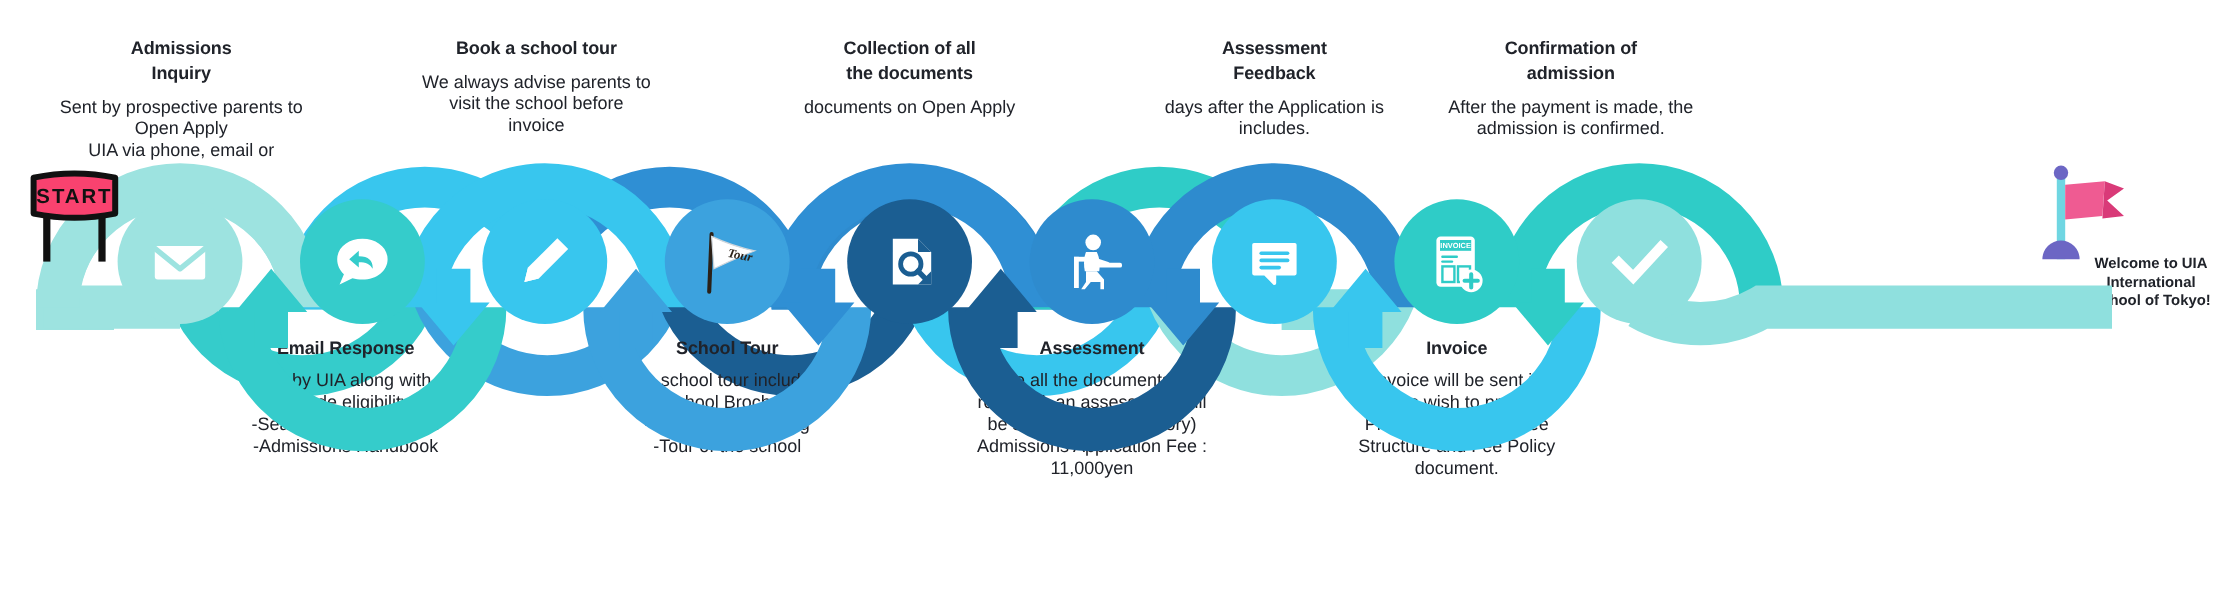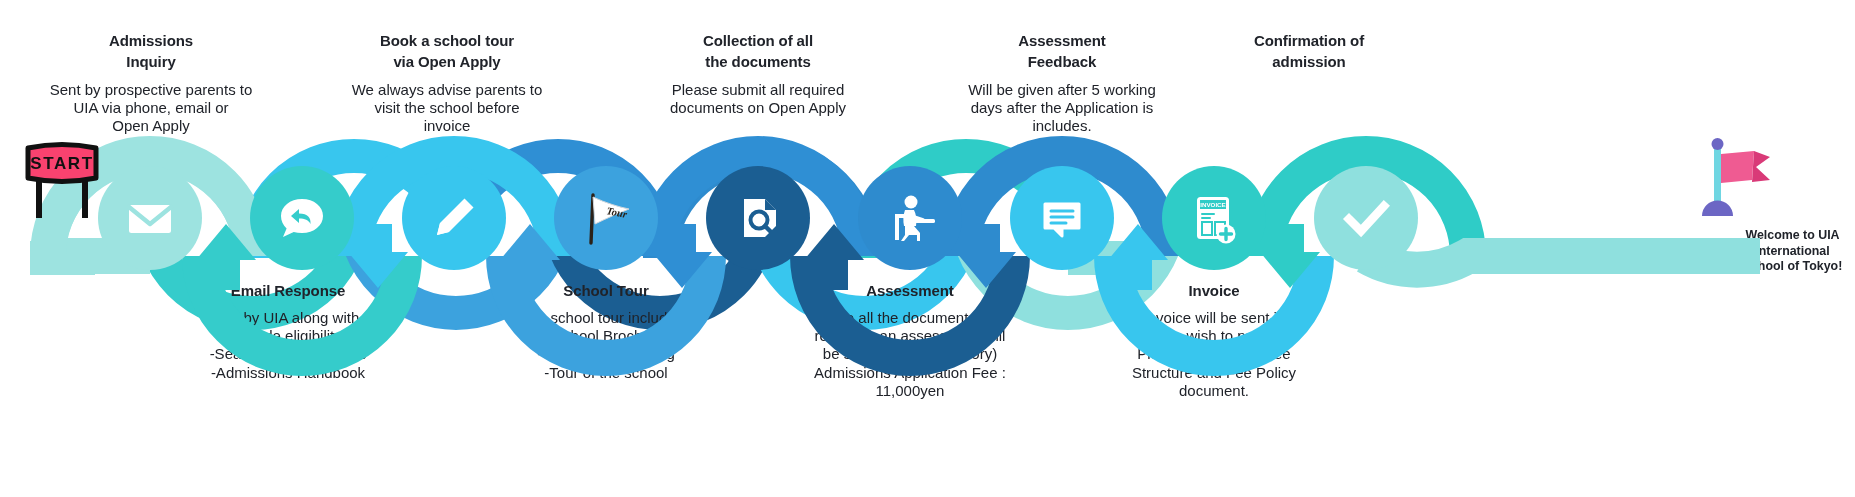--- a/index.html
+++ b/index.html
@@ -36,21 +36,21 @@
   }
   .txt.below .b { margin-top: 8px; }
 
   
   #startsign { position: absolute; left: 14px; top: 136px; width: 96px; height: 86px; }
   
   #goalflag { position: absolute; left: 1694px; top: 136px; width: 86px; height: 86px; }
   #goaltext {
     position: absolute; left: 1730px; top: 212px; width: 125px;
     text-align: center; font-size: 12.4px; font-weight: bold;
-    line-height: 15.5px; color: #20232a; margin-top: 16px;
+    line-height: 15.5px; color: #20232a;
   }
 </style>
 </head>
 <body>
 
 <div id="stage">
 
   <svg id="wave" viewBox="0 0 1855 497">
     <defs>
       <clipPath id="cw">
@@ -214,41 +214,40 @@
     <div>School of Tokyo!</div>
   </div>
 
   <div class="txt above" style="left:26px; top:30px; width:250px;">
     <div class="h">
       <div>Admissions</div>
       <div>Inquiry</div>
     </div>
     <div class="b">
       <div>Sent by prospective parents to</div>
+      <div>Open Apply</div>
       <div>UIA via phone, email or</div>
-      <div>Open Apply</div>
     </div>
   </div>
 
   <div class="txt below" style="left:163px; top:280px; width:250px;">
     <div class="h">
       <div>Email Response</div>
     </div>
     <div class="b">
       <div>Sent by UIA along with :</div>
       <div>-Grade eligibility</div>
       <div>-Seat availability details</div>
       <div>-Admissions Handbook</div>
     </div>
   </div>
 
   <div class="txt above" style="left:322px; top:30px; width:250px;">
     <div class="h">
       <div>Book a school tour</div>
-      <div>via Open Apply</div>
     </div>
     <div class="b">
       <div>We always advise parents to</div>
       <div>visit the school before</div>
       <div>invoice</div>
     </div>
   </div>
 
   <div class="txt below" style="left:481px; top:280px; width:250px;text-align:center;">
     <div class="h">
@@ -261,21 +260,20 @@
       <div>-Tour of the school</div>
     </div>
   </div>
 
   <div class="txt above" style="left:633px; top:30px; width:250px;">
     <div class="h">
       <div>Collection of all</div>
       <div>the documents</div>
     </div>
     <div class="b">
-      <div>Please submit all required</div>
       <div>documents on Open Apply</div>
     </div>
   </div>
 
   <div class="txt below" style="left:785px; top:280px; width:250px;">
     <div class="h">
       <div>Assessment</div>
     </div>
     <div class="b">
       <div>Once all the documents are</div>
@@ -285,21 +283,20 @@
       <div>11,000yen</div>
     </div>
   </div>
 
   <div class="txt above" style="left:937px; top:30px; width:250px;">
     <div class="h">
       <div>Assessment</div>
       <div>Feedback</div>
     </div>
     <div class="b">
-      <div>Will be given after 5 working</div>
       <div>days after the Application is</div>
       <div>includes.</div>
     </div>
   </div>
 
   <div class="txt below" style="left:1089px; top:280px; width:250px;">
     <div class="h">
       <div>Invoice</div>
     </div>
     <div class="b">
@@ -309,15 +306,19 @@
       <div>Structure and Fee Policy</div>
       <div>document.</div>
     </div>
   </div>
 
   <div class="txt above" style="left:1184px; top:30px; width:250px;">
     <div class="h">
       <div>Confirmation of</div>
       <div>admission</div>
     </div>
+    <div class="b">
+      <div>After the payment is made, the</div>
+      <div>admission is confirmed.</div>
+    </div>
   </div>
 
 </div>
 
 </body></html>

